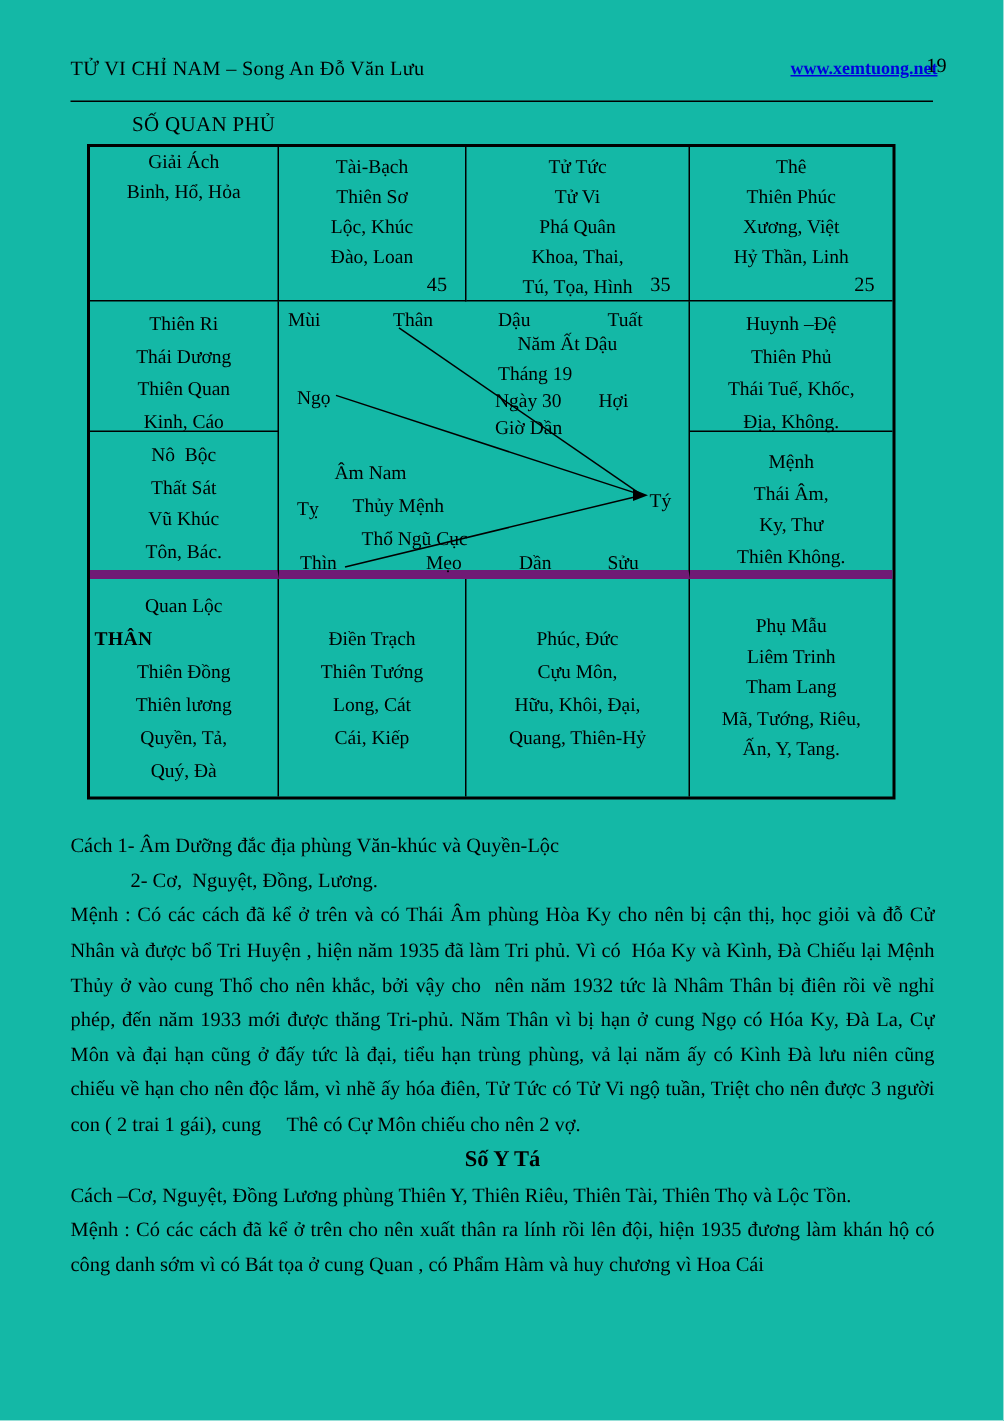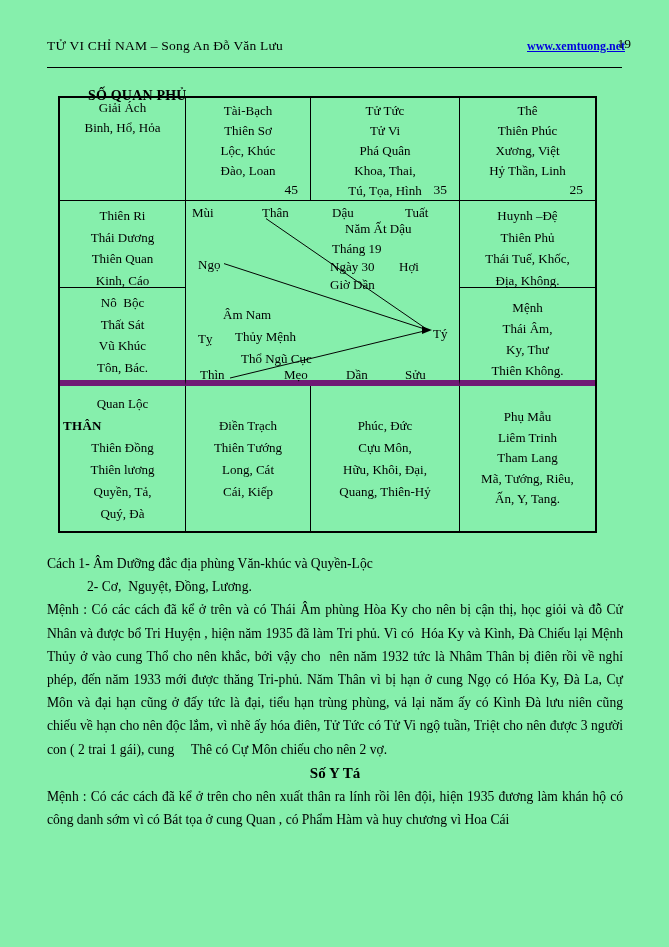--- a/index.html
+++ b/index.html
@@ -1,25 +1,25 @@
 <!DOCTYPE html>
 <html><head>
 <meta charset="utf-8">
 <style>
   html,body{margin:0;padding:0;background:#ffffff;}
-  .page{position:relative;width:669px;height:947px;background:#86efac;color:#000;
+  .page{position:relative;width:669px;height:947px;background:#14b8a6;color:#000;
         font-family:"Liberation Serif","DejaVu Serif",serif;overflow:hidden;}
   
   .header{position:absolute;left:47px;right:44px;top:38px;height:22px;}
   .doc-title{position:absolute;left:0;top:0;font-size:13.5px;letter-spacing:.2px;}
   .hdr-right{position:absolute;right:0;top:-2px;}
   .site{font-size:12px;font-weight:bold;color:#0000DD;text-decoration:underline;cursor:pointer;}
   .pageno{position:absolute;right:-6px;top:0px;font-size:13.5px;color:#000;font-weight:normal;}
   .rule{position:absolute;left:47px;right:47px;top:67px;border-top:1.6px solid #000;}
-  .chart-title{position:absolute;left:88px;top:76px;font-size:14px;font-weight:bold;letter-spacing:.2px;margin-top:12px;}
+  .chart-title{position:absolute;left:88px;top:76px;font-size:14px;font-weight:normal;letter-spacing:.2px;}
   
   .grid{position:absolute;left:58px;top:96px;width:539px;height:437px;border:2px solid #000;
         box-sizing:border-box;display:grid;
         grid-template-columns:126px 125px 149px 1fr;
         grid-template-rows:103px 87px 98px 1fr;
         font-size:13px;}
   .cell{position:relative;text-align:center;line-height:20px;box-sizing:border-box;}
   .br{border-right:1px solid #000;}
   .bb{border-bottom:1px solid #000;}
   .bb2{border-bottom:6px solid #701a75;}
@@ -177,16 +177,17 @@
         <div class="ln">Mã, Tướng, Riêu,</div>
         <div class="ln">Ấn, Y, Tang.</div>
       </div>
   </div>
 
   <div class="body">
     <div class="line">Cách 1- Âm Dưỡng đắc địa phùng Văn-khúc và Quyền-Lộc</div>
     <div class="line indent">2- Cơ,  Nguyệt, Đồng, Lương.</div>
     <p class="just">Mệnh : Có các cách đã kể ở trên và có Thái Âm phùng Hòa Ky cho nên bị cận thị, học giỏi và đỗ Cử Nhân và được bổ Tri Huyện , hiện năm 1935 đã làm Tri phủ. Vì có  Hóa Ky và Kình, Đà Chiếu lại Mệnh Thủy ở vào cung Thổ cho nên khắc, bởi vậy cho  nên năm 1932 tức là Nhâm Thân bị điên rồi về nghỉ phép, đến năm 1933 mới được thăng Tri-phủ. Năm Thân vì bị hạn ở cung Ngọ có Hóa Ky, Đà La, Cự Môn và đại hạn cũng ở đấy tức là đại, tiểu hạn trùng phùng, vả lại năm ấy có Kình Đà lưu niên cũng chiếu về hạn cho nên độc lắm, vì nhẽ ấy hóa điên, Tử Tức có Tử Vi ngộ tuần, Triệt cho nên được 3 người con ( 2 trai 1 gái), cung     Thê có Cự Môn chiếu cho nên 2 vợ.</p>
     <div class="sec-title">Số Y Tá</div>
+    <p class="just">Cách –Cơ, Nguyệt, Đồng Lương phùng Thiên Y, Thiên Riêu, Thiên Tài, Thiên Thọ và Lộc Tồn.</p>
     <p class="just">Mệnh : Có các cách đã kể ở trên cho nên xuất thân ra lính rồi lên đội, hiện 1935 đương làm khán hộ có công danh sớm vì có Bát tọa ở cung Quan , có Phẩm Hàm và huy chương vì Hoa Cái</p>
   </div>
 
 </div>
 
 </body></html>

